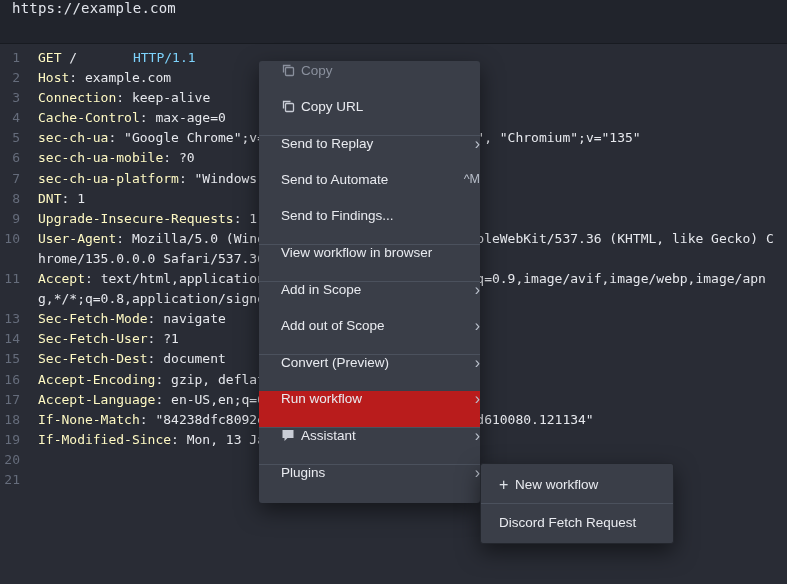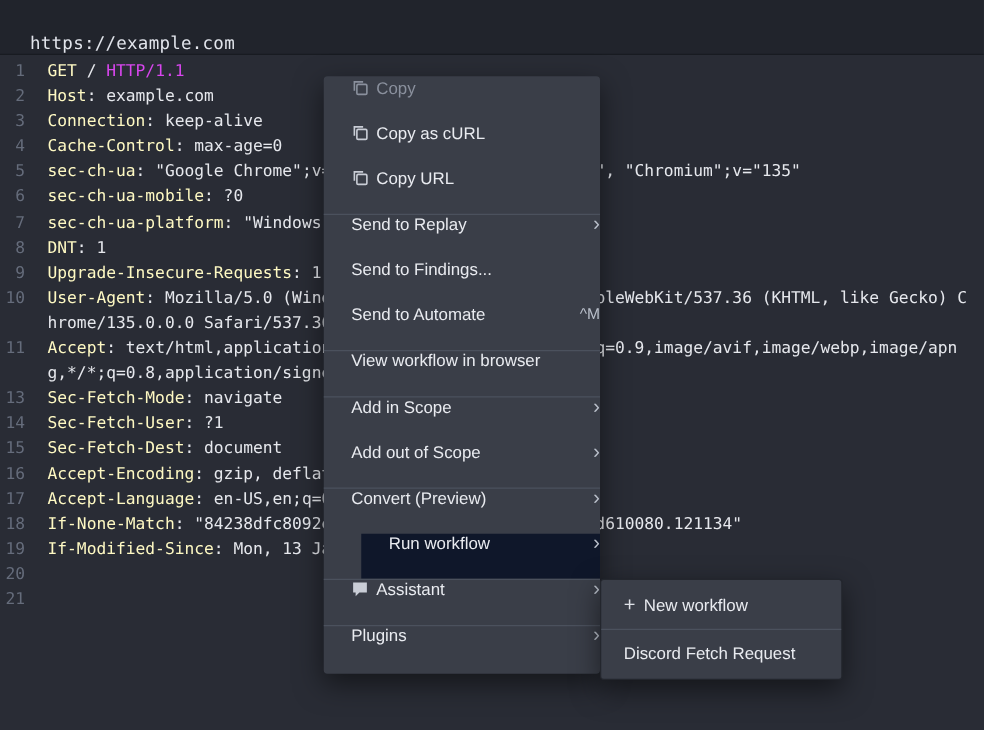--- a/index.html
+++ b/index.html
@@ -4,55 +4,55 @@
 <style>
   html,body{margin:0;padding:0;}
   body{
     width:787px;height:584px;overflow:hidden;position:relative;
     background:#292c35;
     font-family:"Liberation Sans", sans-serif;
   }
   
   .topbar{
     height:44px;background:#21242c;border-bottom:1px solid #181b21;
-    display:flex;align-items:flex-end;padding:0 24px;box-sizing:border-box;
+    display:flex;align-items:flex-start;padding:0 12px;box-sizing:border-box;
   }
   .topbar .url{
     font:14px "DejaVu Sans Mono", monospace;color:#e2e5ec;letter-spacing:.2px;
   }
   
   .editor{
     position:absolute;top:44px;left:0;right:0;bottom:0;
     padding-top:4px;
     font:13px/20.1px "DejaVu Sans Mono", monospace;
     overflow:hidden;
   }
   .code-row{display:flex;height:20.1px;white-space:pre;}
   .gutter{
     flex:0 0 30px;box-sizing:border-box;text-align:right;padding-right:10px;
     color:#656c7b;user-select:none;
   }
   .code{margin-left:8px;}
   .tk-name{color:#fef9c3;}
   .tk-plain{color:#e6e8ed;}
   .tk-method{color:#fef9c3;}
-  .tk-proto{color:#d946ef;}
+  .tk-proto{color:#7dd3fc;margin-left:48px;}
   
   .ctx{
     position:absolute;left:259px;top:61px;width:221px;box-sizing:border-box;
     background:#3a3e48;border-radius:3px;padding:2px 0;
     box-shadow:0 8px 22px rgba(0,0,0,.5);
     font-size:13.5px;color:#e9ebf0;z-index:10;
   }
   .mi{
     height:36px;display:flex;align-items:flex-start;
     padding:0 0 0 22px;box-sizing:border-box;cursor:default;
   }
   .mi.disabled{color:#8a909d;}
-  .mi.hl{background:#0f172a;margin-left:30px;}
+  .mi.hl{background:#b91c1c;}
   .mi-ic{width:20px;display:flex;align-items:center;color:#c9cdd6;flex:0 0 20px;}
   .mi.disabled .mi-ic{color:#8a909d;}
   .mi .arrow{margin-left:auto;color:#b9bfca;font-size:16px;line-height:1;padding-left:8px;}
   .mi .shortcut{margin-left:auto;color:#b9bfca;font-size:12.5px;padding-left:8px;}
   .sep{height:1px;background:#4b515d;}
   
   .submenu{
     position:absolute;left:480px;top:463px;width:194px;box-sizing:border-box;
     background:#3a3e48;border:1px solid #23262d;border-radius:3px;padding:2px 0;
     box-shadow:0 8px 22px rgba(0,0,0,.5);
@@ -101,54 +101,45 @@
   <div class="mi disabled">
     <span class="mi-ic">
       <svg width="14" height="14" viewBox="0 0 14 14" fill="none" stroke="currentColor" stroke-width="1.3">
           <rect x="4.5" y="4.5" width="8" height="8" rx="1"></rect>
           <path d="M9.5 2.5h-7v7"></path>
         </svg>
     </span>
     <span>Copy</span>
   </div>
 
-  <div class="mi">
-    <span class="mi-ic">
-      <svg width="14" height="14" viewBox="0 0 14 14" fill="none" stroke="currentColor" stroke-width="1.3">
-          <rect x="4.5" y="4.5" width="8" height="8" rx="1"></rect>
-          <path d="M9.5 2.5h-7v7"></path>
-        </svg>
-    </span>
-    <span>Copy as cURL</span>
-  </div>
 
   <div class="mi">
     <span class="mi-ic">
       <svg width="14" height="14" viewBox="0 0 14 14" fill="none" stroke="currentColor" stroke-width="1.3">
           <rect x="4.5" y="4.5" width="8" height="8" rx="1"></rect>
           <path d="M9.5 2.5h-7v7"></path>
         </svg>
     </span>
     <span>Copy URL</span>
   </div>
 
   <div class="sep"></div>
 
   <div class="mi">
     <span>Send to Replay</span>
     <span class="arrow">›</span>
   </div>
 
   <div class="mi">
-    <span>Send to Findings...</span>
-  </div>
-
-  <div class="mi">
     <span>Send to Automate</span>
     <span class="shortcut">^M</span>
+  </div>
+
+  <div class="mi">
+    <span>Send to Findings...</span>
   </div>
 
   <div class="sep"></div>
 
 
   <div class="mi">
     <span>View workflow in browser</span>
   </div>
 
   <div class="sep"></div>

